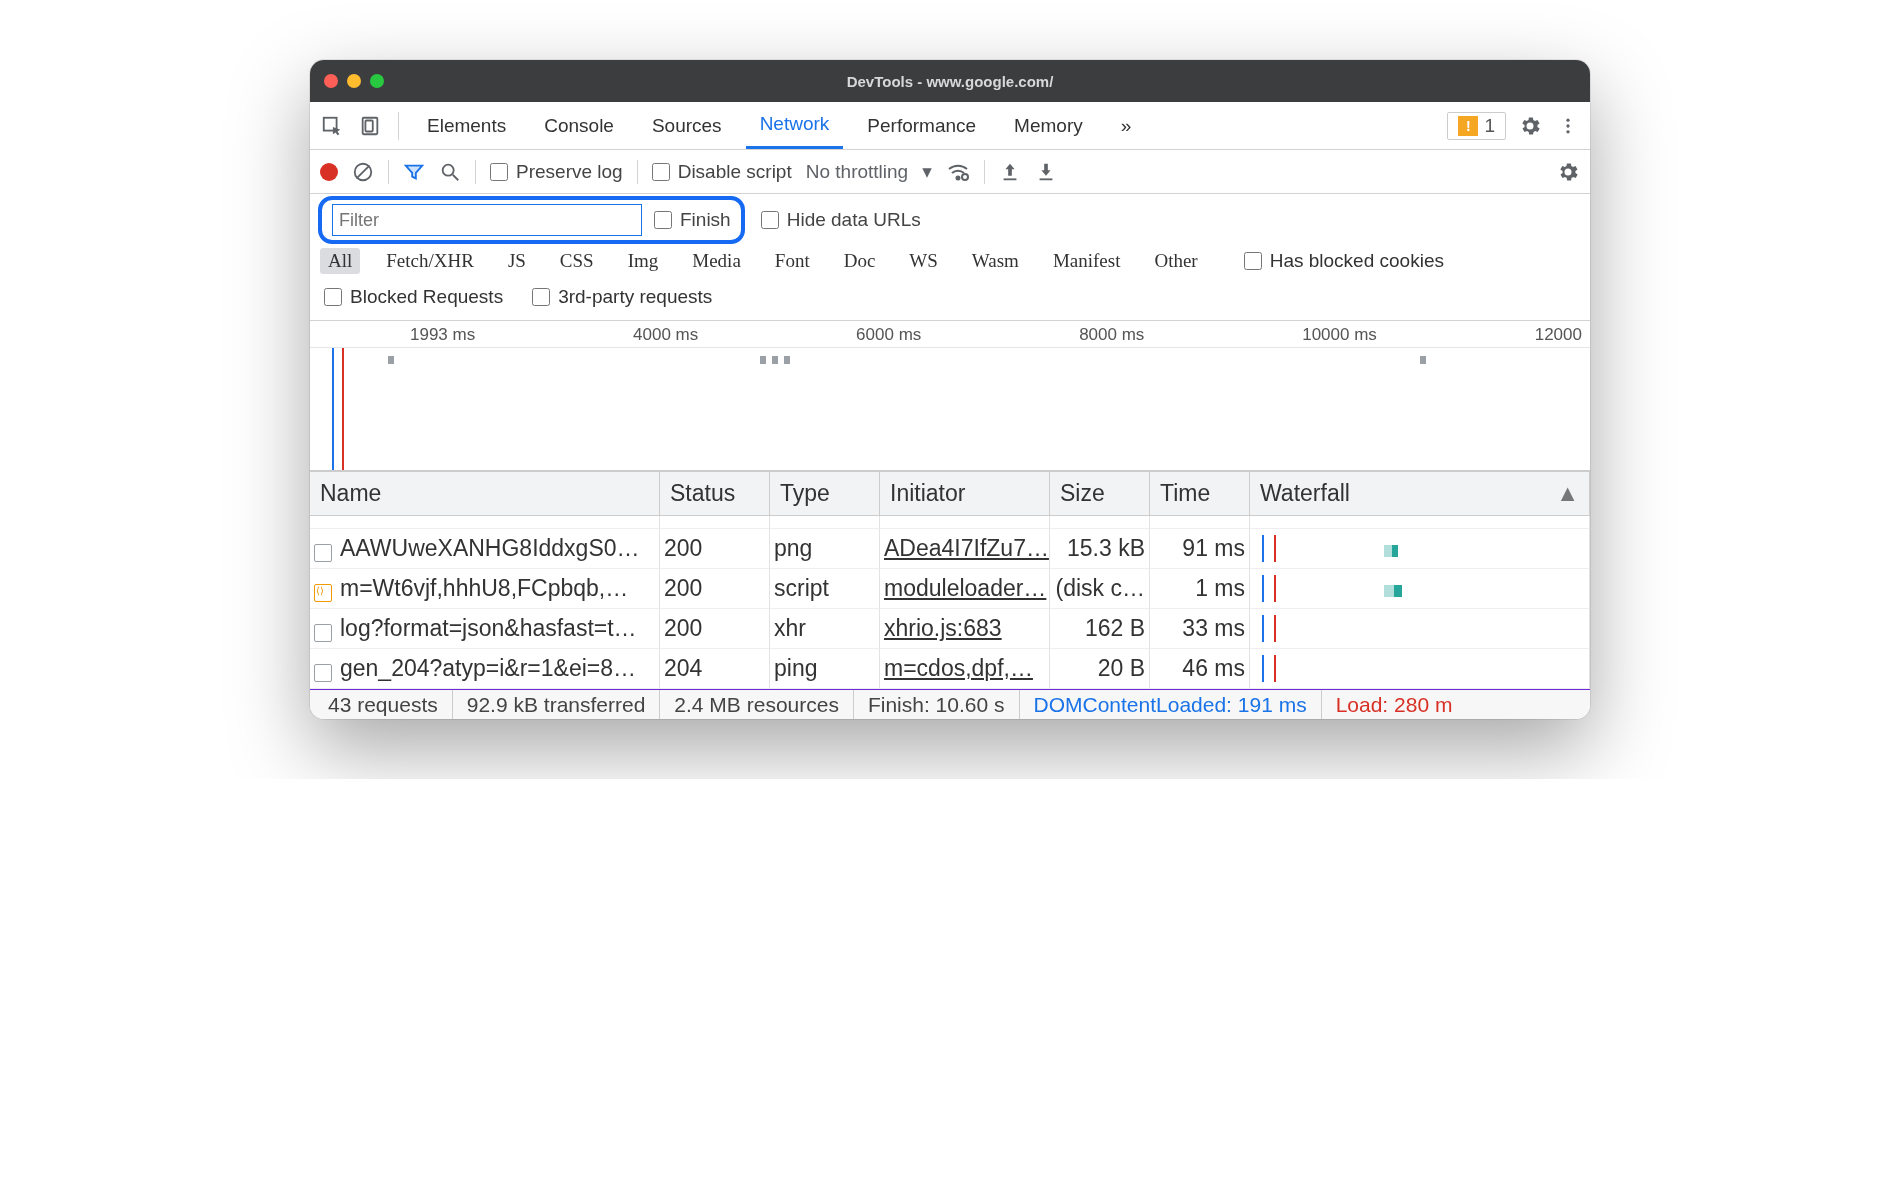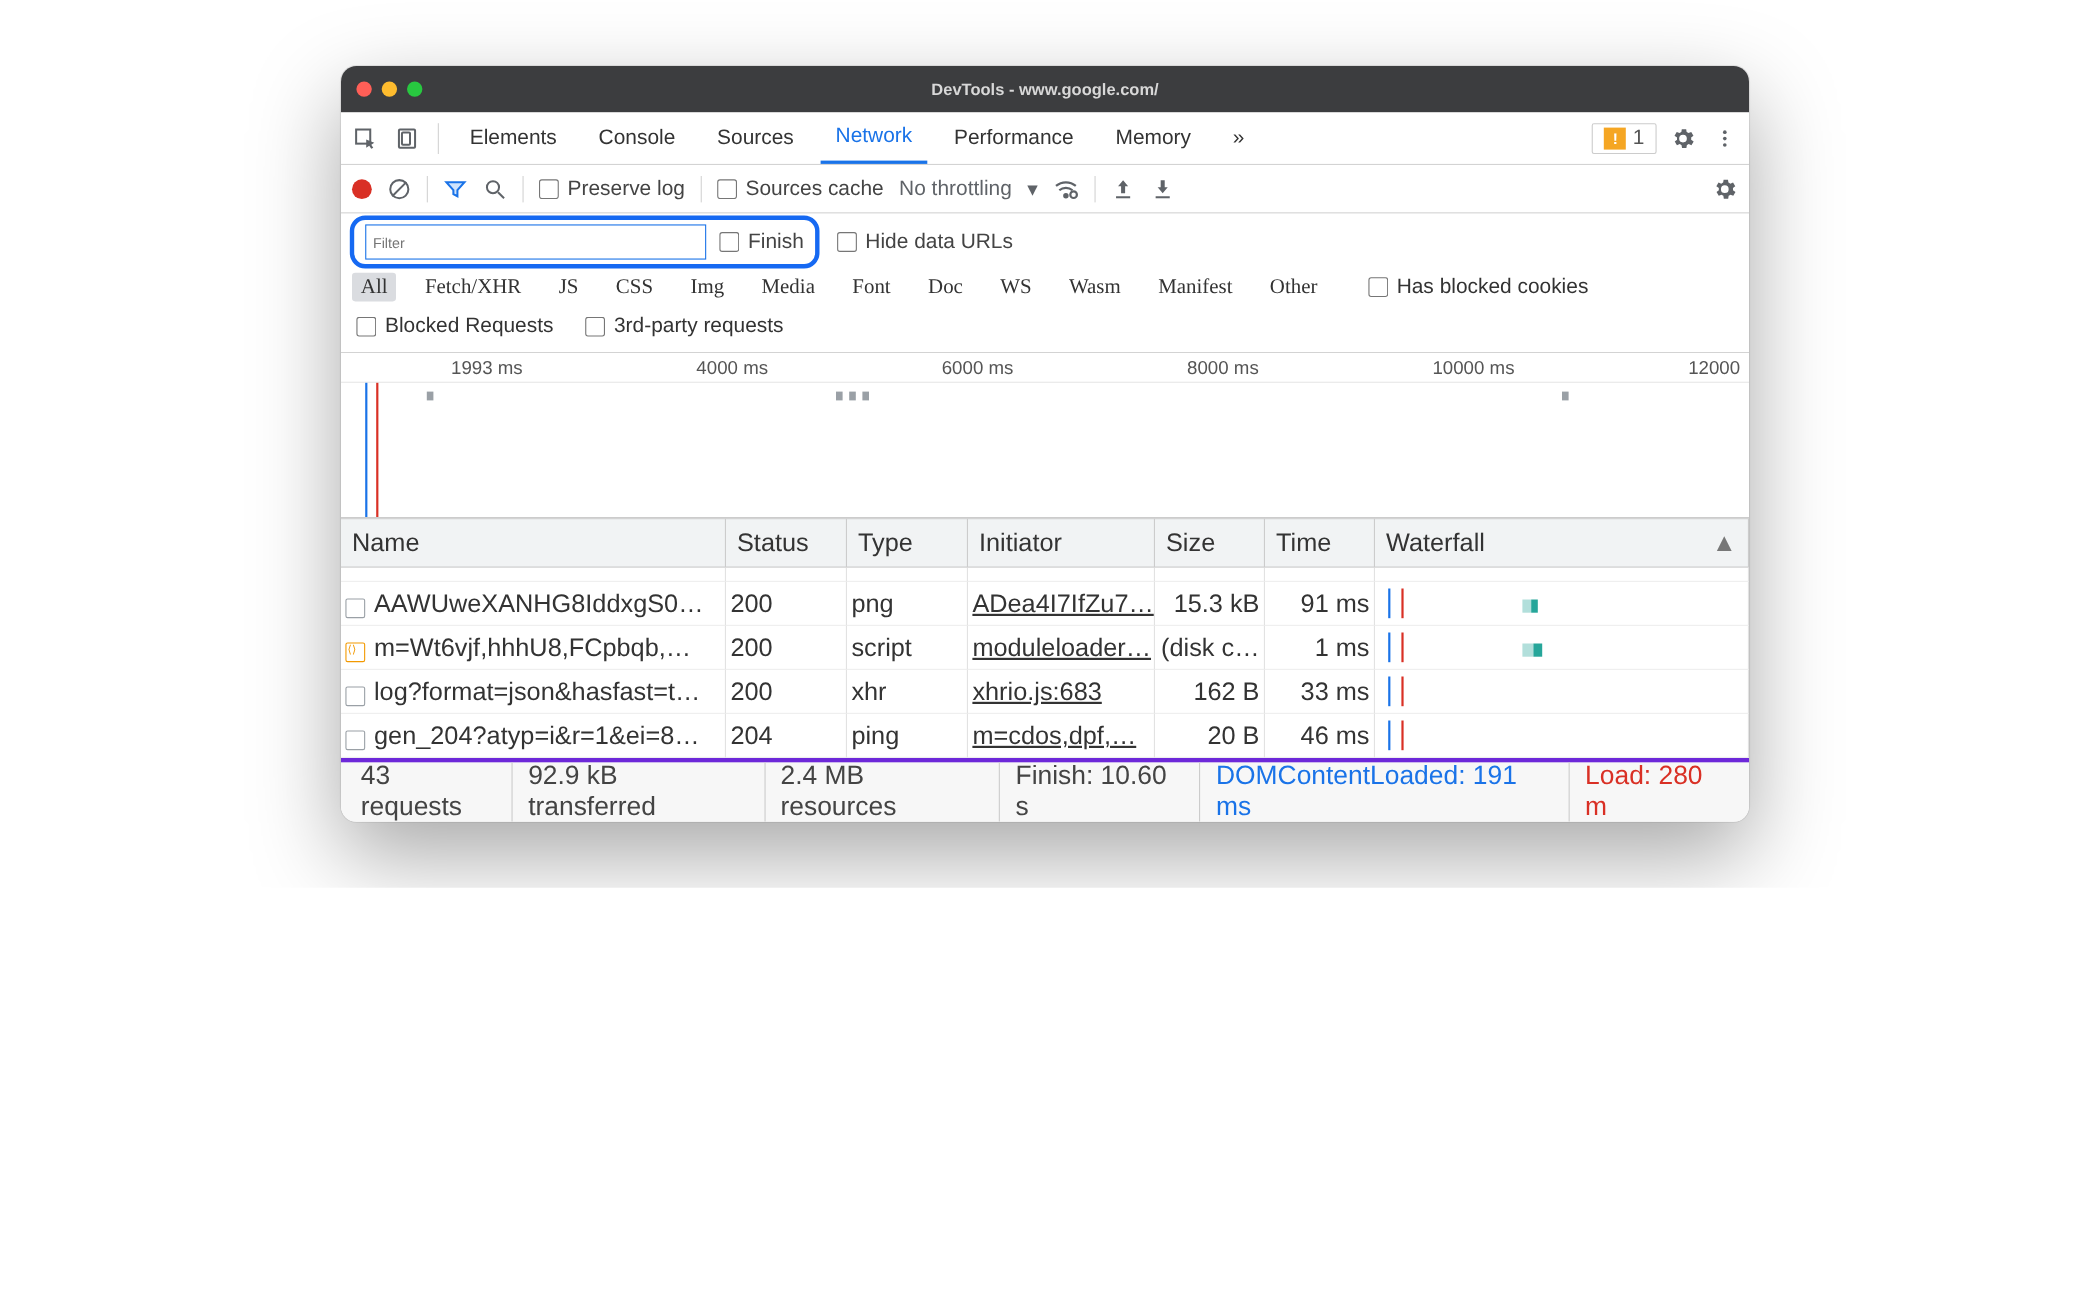--- a/index.html
+++ b/index.html
@@ -58,21 +58,21 @@
 
   .filterbar {
     display:flex; align-items:center; height:52px; padding:6px 8px; gap:16px;
     font-size:19px; color:#444;
   }
   .filter-highlight {
     display:flex; align-items:center; gap:12px;
     border:4px solid #1669f2; border-radius:14px; padding:4px 10px;
   }
   .filter-input {
-    width:310px; height:32px; border:1px solid #1a73e8; font-size:13px; padding:0 6px;
+    width:310px; height:32px; border:1px solid #1a73e8; font-size:18px; padding:0 6px;
     outline:none;
   }
 
   .typebar {
     display:flex; align-items:center; flex-wrap:wrap; gap:12px 18px;
     padding:2px 10px 8px 10px; font-size:19px; color:#333;
   }
   .pill { padding:2px 8px; border-radius:3px; cursor:pointer;font-family:Liberation Serif, serif; }
   .pill.active { background:#dadce0; }
   .typebar-row2 { display:flex; align-items:center; gap:29px; padding:4px 10px 12px 14px; font-size:19px; color:#333; border-bottom:1px solid #d3d3d3; }
@@ -107,22 +107,22 @@
   .file-ico { width:18px; height:18px; border:1.5px solid #9aa0a6; border-radius:2px; display:inline-block; }
   .file-ico.orange { border-color:#f29900; position:relative; }
   .file-ico.orange::after { content:"⟨⟩"; color:#f29900; font-size:10px; position:absolute; left:1px; top:0; }
 
   .wf { position:relative; height:100%; }
   .wf .vl { position:absolute; top:0; bottom:0; width:2px; }
   .wf-bar { position:absolute; height:12px; top:10px; background:#26a69a; }
   .wf-bar.light { background:#b2dfdb; }
 
   .statusbar {
-    display:flex; align-items:center; height:58px; border-top:4px solid #6d28d9;
-    background:#f7f7f7; font-size:24px; color:#444; padding:0 4px;
+    display:flex; align-items:center; height:30px; border-top:1px solid #6d28d9;
+    background:#f7f7f7; font-size:21px; color:#444; padding:0 4px;
   }
   .statusbar .seg { padding:0 14px; border-right:1px solid #ccc; height:100%; display:flex; align-items:center; }
   .statusbar .seg:last-child { border-right:none; }
   .dcl { color:#1a73e8; }
   .load { color:#d93025; }
 
   svg { display:block; }
 </style>
 </head>
 <body>
@@ -199,21 +199,21 @@
         </svg>
     </div>
     <div class="vline"></div>
     <label class="chk">
       <input type="checkbox" style="">
         <span>Preserve log</span>
     </label>
     <div class="vline"></div>
     <label class="chk">
       <input type="checkbox" style="">
-        <span>Sources cache</span>
+        <span>Disable script</span>
     </label>
     <span class="muted">No throttling</span>
     <span class="muted">▾</span>
     <div>
       <svg width="24" height="24" viewBox="0 0 24 24" fill="none" stroke="#5f6368" stroke-width="2">
           <path d="M3 9a14 14 0 0118 0"></path>
           <path d="M6 13a9 9 0 0112 0"></path>
           <circle cx="12" cy="18" r="1.5" fill="#5f6368"></circle>
           <circle cx="19" cy="17" r="3"></circle>
         </svg>

